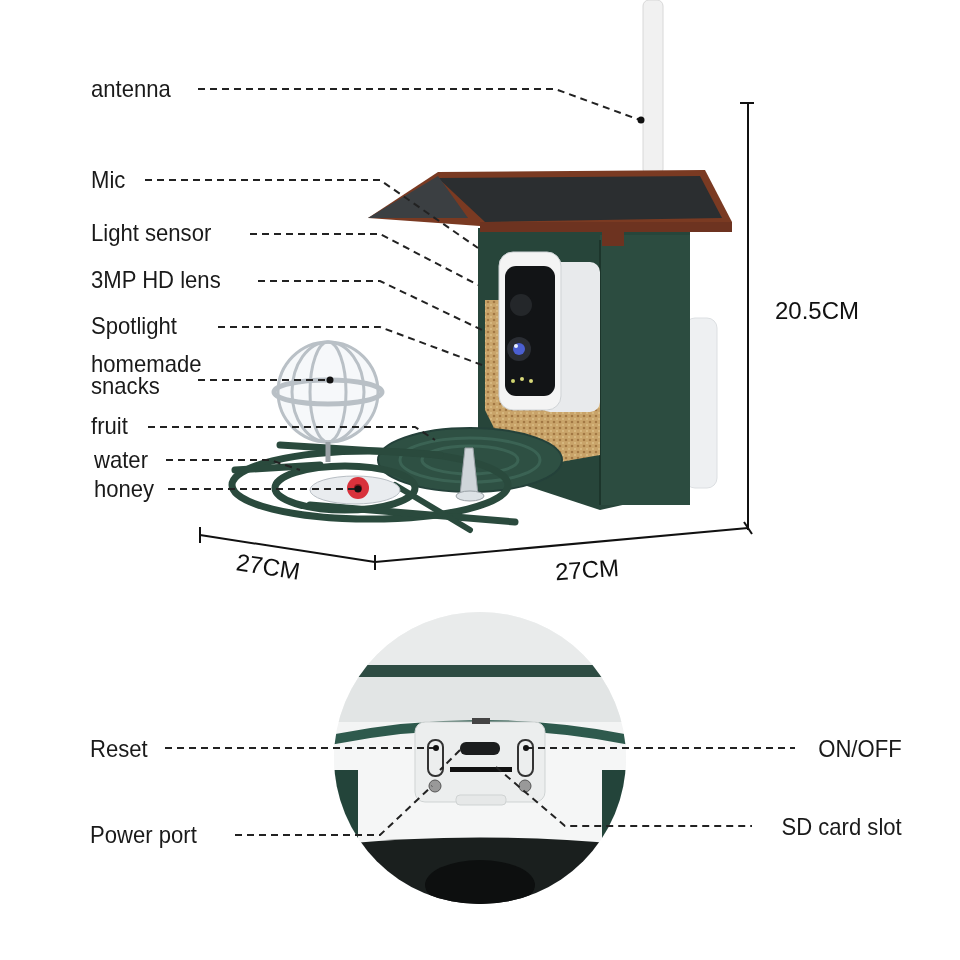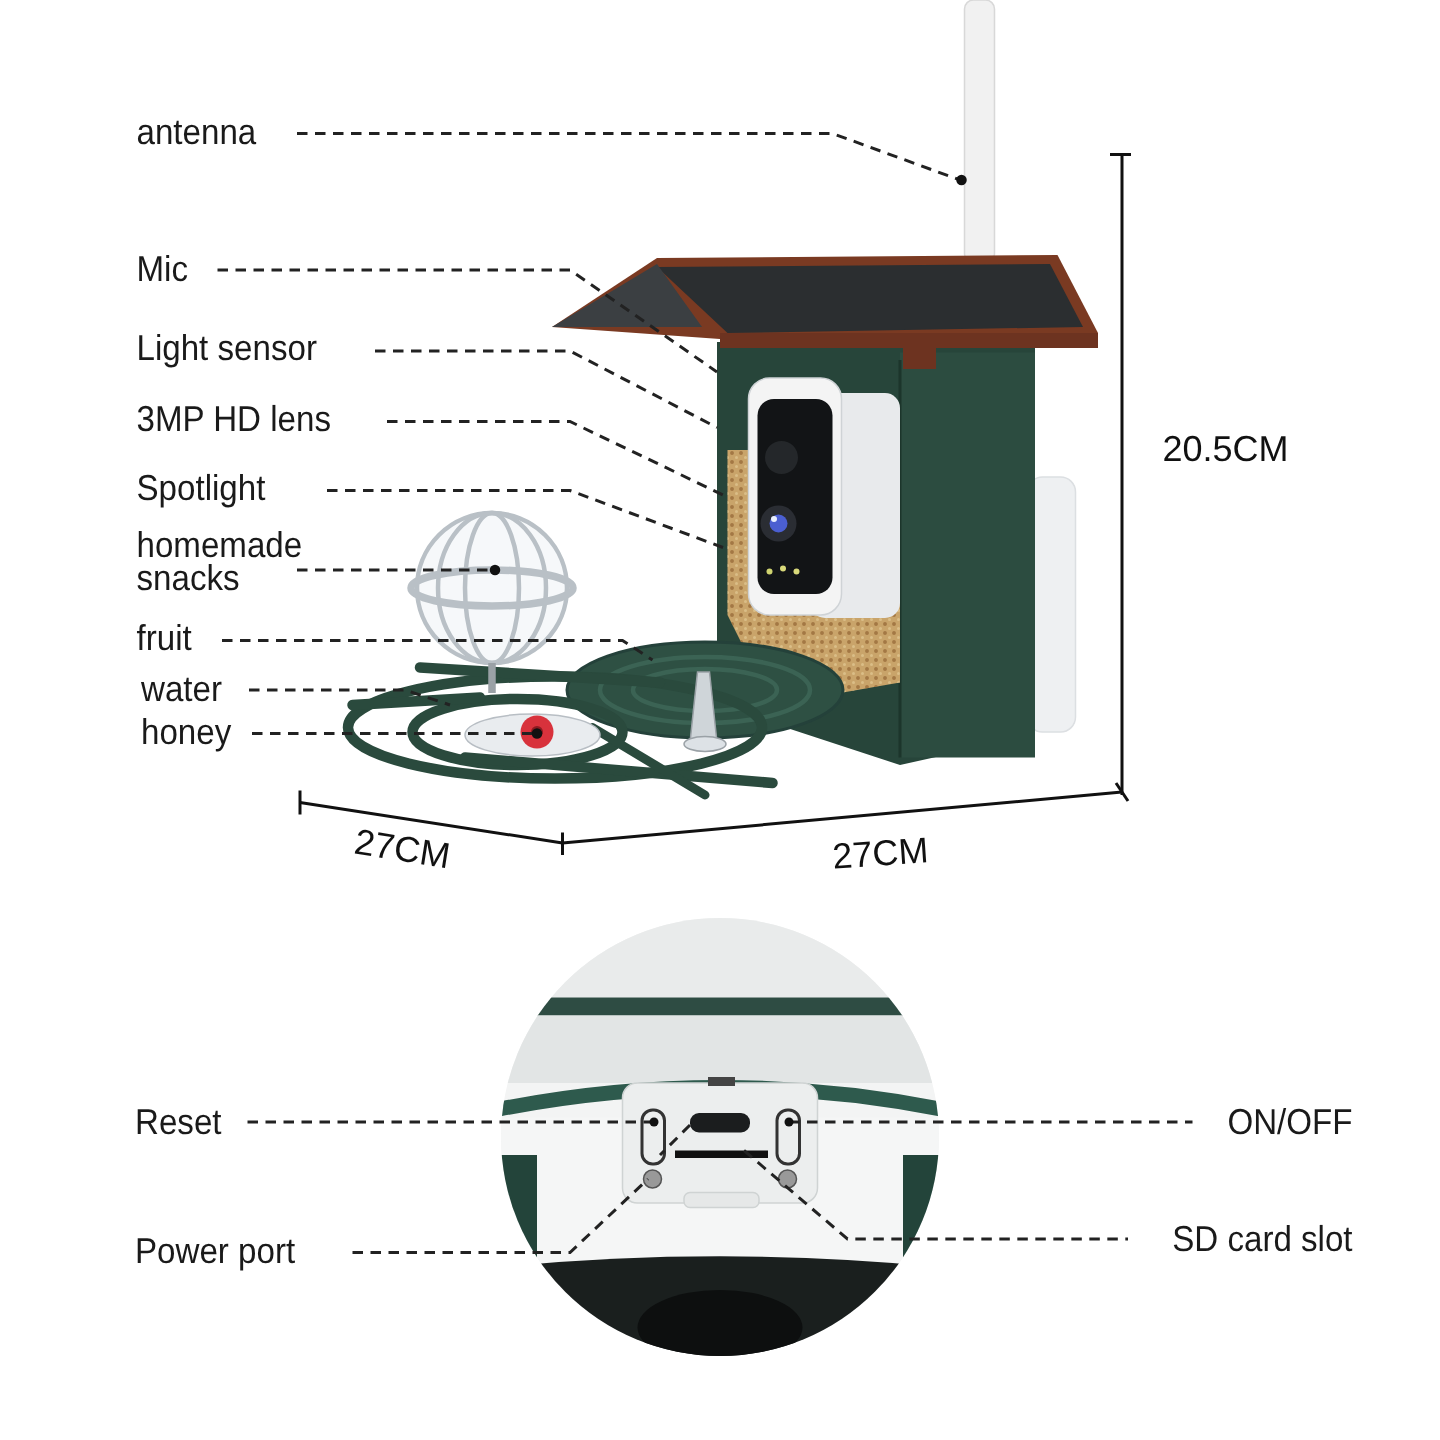--- a/index.html
+++ b/index.html
@@ -149,20 +149,20 @@
 <div class="lbl" style="left:91px;top:168px;">Mic</div>
 <div class="lbl" style="left:91px;top:221px;">Light sensor</div>
 <div class="lbl" style="left:91px;top:268px;">3MP HD lens</div>
 <div class="lbl" style="left:91px;top:314px;">Spotlight</div>
 <div class="lbl" style="left:91px;top:352px;">homemade</div>
 <div class="lbl" style="left:91px;top:374px;">snacks</div>
 <div class="lbl" style="left:91px;top:414px;">fruit</div>
 <div class="lbl" style="left:94px;top:448px;">water</div>
 <div class="lbl" style="left:94px;top:477px;">honey</div>
 
-<div class="dim" style="left:775px;top:286px;">20.5CM</div>
+<div class="dim" style="left:775px;top:297px;">20.5CM</div>
 <div class="dim" style="left:236px;top:553px;transform:rotate(9deg);">27CM</div>
 <div class="dim" style="left:555px;top:556px;transform:rotate(-4deg);">27CM</div>
 
 <div class="lbl" style="left:90px;top:737px;">Reset</div>
 <div class="lbl" style="left:90px;top:823px;">Power port</div>
 <div class="lbl r" style="right:58px;top:737px;">ON/OFF</div>
 <div class="lbl r" style="right:58px;top:815px;">SD card slot</div>
 
 </body></html>

